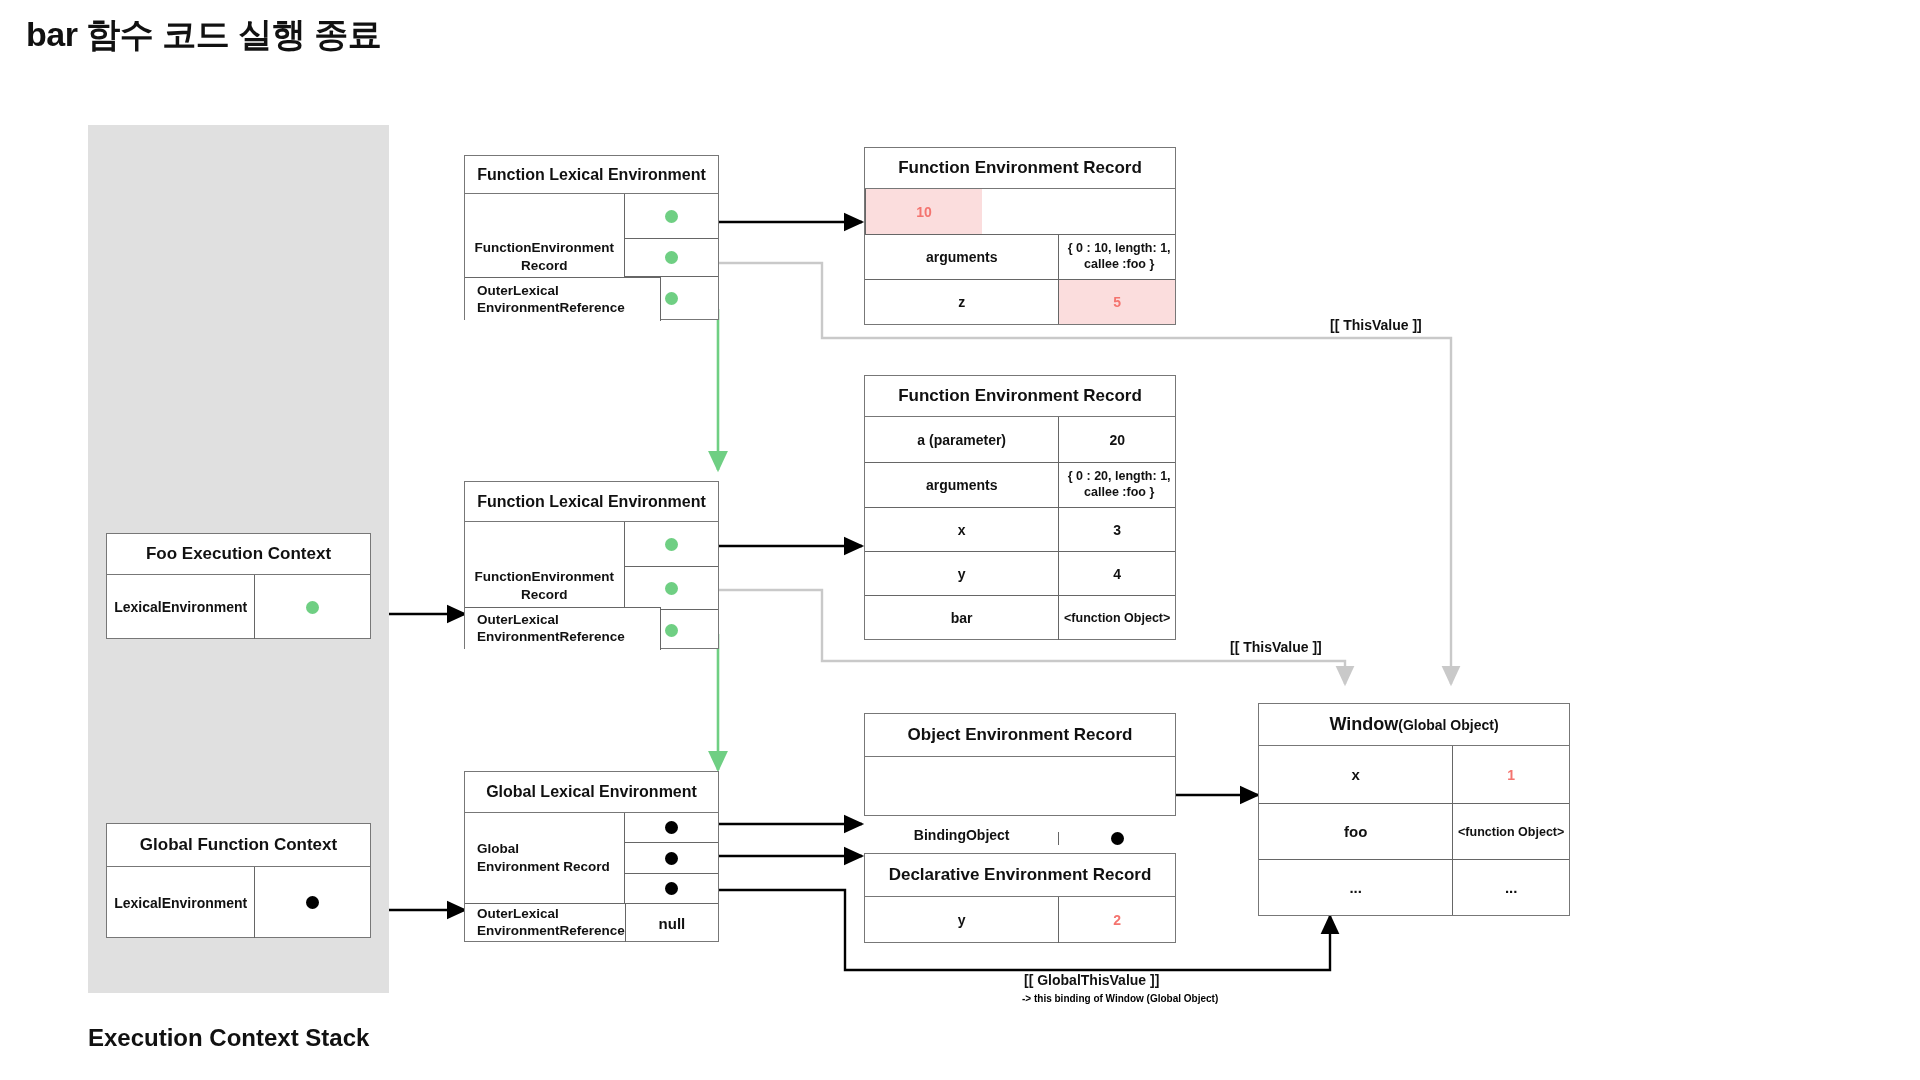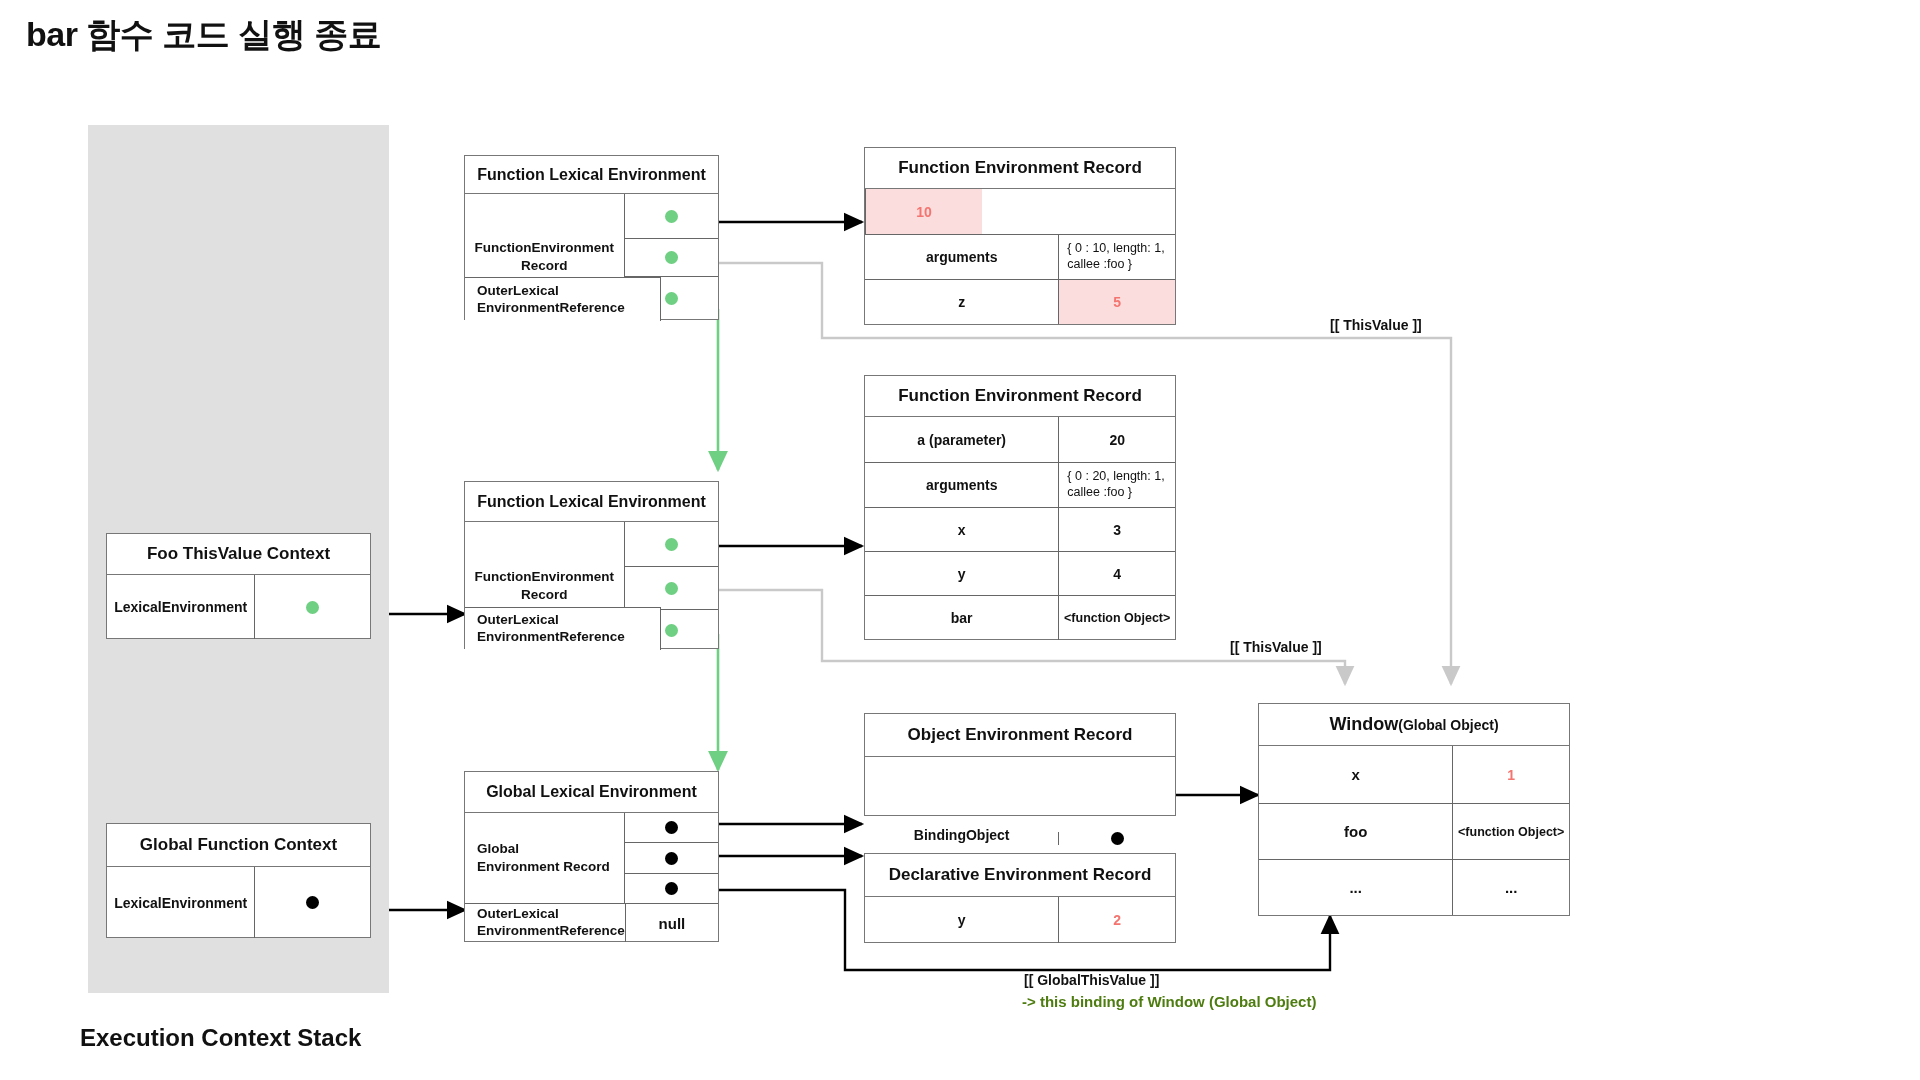--- a/index.html
+++ b/index.html
@@ -8,48 +8,48 @@
 
   #canvas{position:absolute;left:0;top:0;width:1920px;height:1080px;}
 
   
   .page-title{position:absolute;left:26px;top:12px;font-size:34px;font-weight:bold;
     letter-spacing:-0.5px;white-space:nowrap;}
 
   
   .stack-area{position:absolute;left:88px;top:125px;width:301px;height:868px;
     background:#e0e0e0;}
-  .stack-caption{position:absolute;left:80px;top:1024px;font-size:24px;font-weight:bold;
+  .stack-caption{position:absolute;left:88px;top:1024px;font-size:24px;font-weight:bold;
     white-space:nowrap;}
 
   
   .box{position:absolute;background:#ffffff;border:1px solid #777;box-sizing:border-box;}
   .box .hdr{border-bottom:1px solid #777;display:flex;align-items:center;
     justify-content:center;font-weight:bold;box-sizing:border-box;text-align:center;}
   .row{display:flex;box-sizing:border-box;}
   .row + .row{border-top:1px solid #666;}
   .cellL{display:flex;align-items:center;justify-content:center;text-align:center;
     box-sizing:border-box;font-weight:bold;padding:2px 4px;}
   .cellR{display:flex;align-items:center;justify-content:center;text-align:center;
     box-sizing:border-box;border-left:1px solid #666;padding:2px 4px;font-weight:bold;}
   .pink{background:#fbdddd;color:#f4746f;}
   .redtxt{color:#f4746f;}
-  .small{font-size:12.5px;font-weight:normal;line-height:1.25;text-align:left;
+  .small{font-size:12.5px;font-weight:bold;line-height:1.25;text-align:center;
     justify-content:flex-start;padding-left:8px;}
 
   
   .slotcell{display:flex;align-items:center;justify-content:center;position:relative;
     box-sizing:border-box;border-left:1px solid #666;}
   .dot{width:13px;height:13px;border-radius:50%;}
   .dot.green{background:#6fcf83;}
   .dot.black{background:#000;}
 
   
   .lbl{position:absolute;font-size:14px;font-weight:bold;white-space:nowrap;}
-  .lbl.sub{font-size:15px;font-weight:bold;color:#4d7c0f;}
+  .lbl.sub{font-size:10px;font-weight:bold;color:#000000;}
 
   svg#wires{position:absolute;left:0;top:0;width:1920px;height:1080px;
     pointer-events:none;}
 </style>
 </head>
 <body>
 
 <div id="canvas">
 
   <div class="page-title">bar 함수 코드 실행 종료</div>
@@ -89,21 +89,21 @@
 
     <path d="M718,890 L845,890 L845,970 L1330,970 L1330,916" stroke="#000" stroke-width="2.4" fill="none" marker-end="url(#ar-black)"></path>
 
     <path d="M1118,795 L1258,795" stroke="#000" stroke-width="2.4" fill="none" marker-end="url(#ar-black)"></path>
   </svg>
 
   <div class="stack-area"></div>
   <div class="stack-caption">Execution Context Stack</div>
 
   <div class="box" style="left:106px;top:533px;width:265px;height:106px;">
-    <div class="hdr" style="height:41px;font-size:17px;">Foo ThisValue Context</div>
+    <div class="hdr" style="height:41px;font-size:17px;">Foo Execution Context</div>
     <div class="row" style="height:64px;">
       <div class="cellL" style="width:148px;font-size:14px;">LexicalEnvironment</div>
       <div class="slotcell" style="width:116px;">
         <div class="dot green"></div>
       </div>
     </div>
   </div>
 
   <div class="box" style="left:106px;top:823px;width:265px;height:115px;">
     <div class="hdr" style="height:43px;font-size:17px;">Global Function Context</div>

